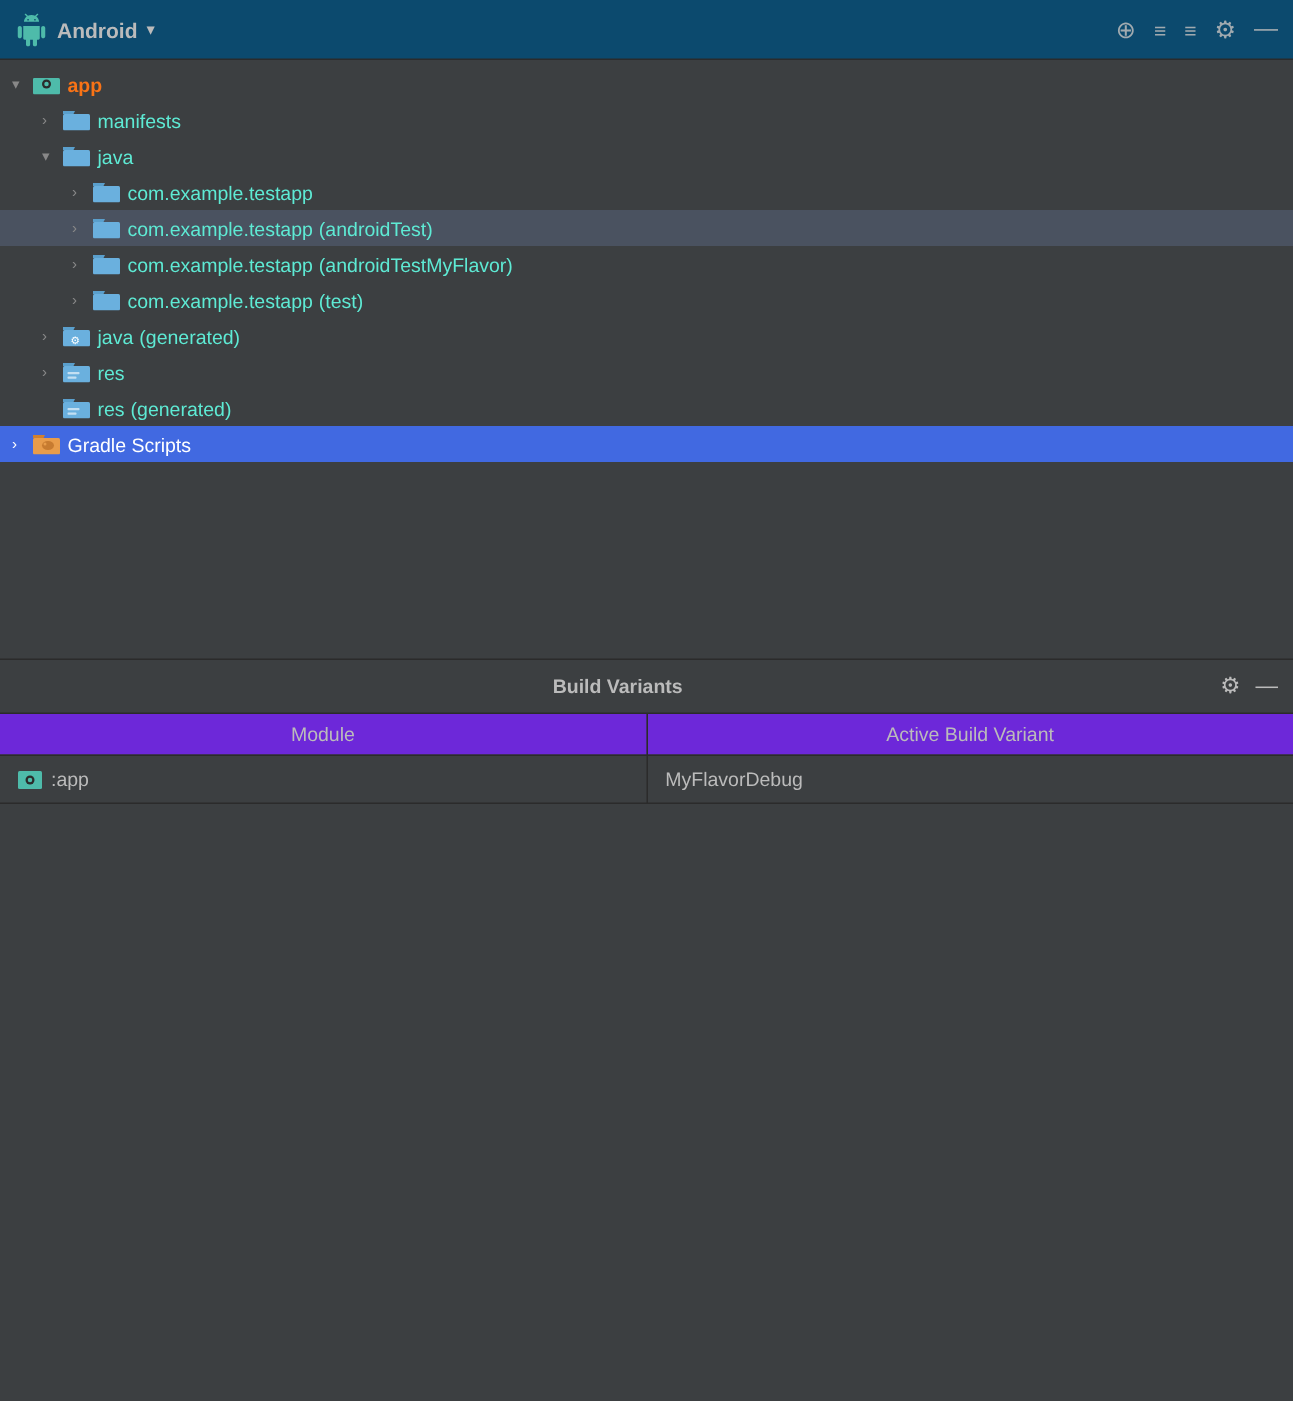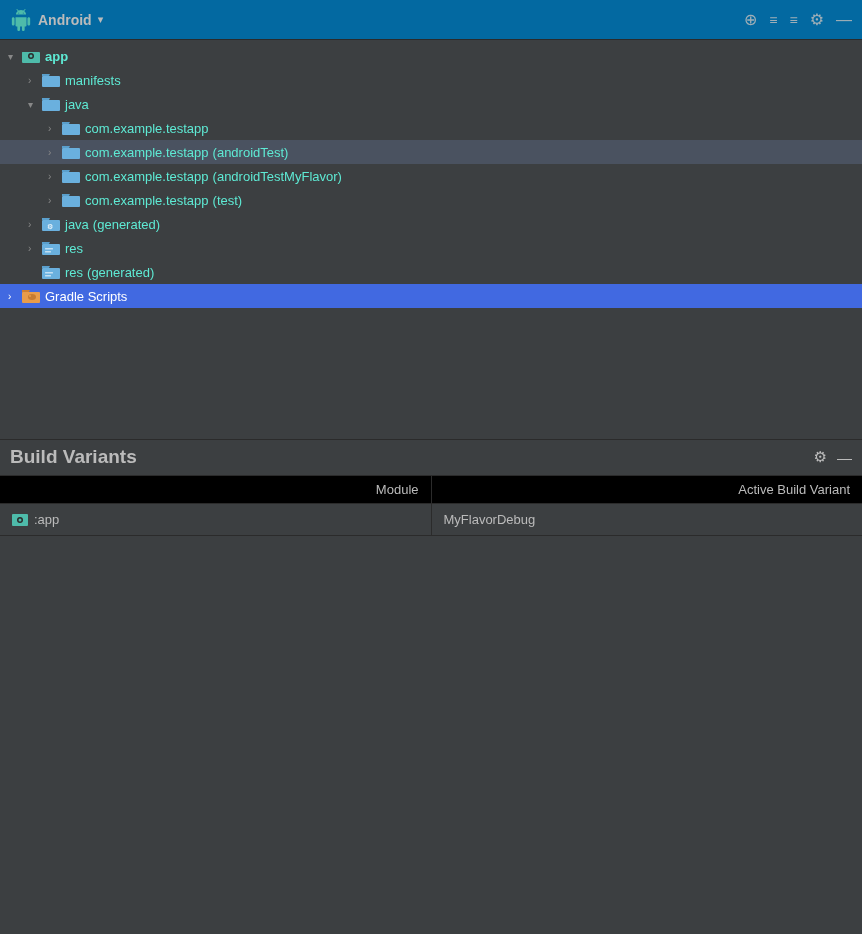--- a/index.html
+++ b/index.html
@@ -10,21 +10,21 @@
       font-family: 'Segoe UI', Arial, sans-serif;
       font-size: 13px;
       color: #bbbbbb;
       overflow: hidden;
     }
 
     
     .toolbar {
       display: flex;
       align-items: center;
-      background: #0369a1;
+      background: #0c4a6e;
       padding: 5px 10px;
       height: 40px;
       border-bottom: 1px solid #2b2b2b;
     }
     .toolbar-left {
       display: flex;
       align-items: center;
       gap: 6px;
       flex: 1;
     }
@@ -106,46 +106,47 @@
     }
     .bv-header {
       display: flex;
       align-items: center;
       padding: 6px 10px;
       height: 36px;
       border-bottom: 1px solid #2b2b2b;
     }
     .bv-title {
       flex: 1;
-      font-size: 19px;
+      font-size: 13px;
       font-weight: 600;
       color: #bbbbbb;
+      text-align: center;
     }
     .bv-icons {
       display: flex;
       align-items: center;
       gap: 10px;
     }
     .bv-icon {
       color: #bbbbbb;
       font-size: 15px;
       cursor: pointer;
     }
 
     .bv-table {
       width: 100%;
       border-collapse: collapse;
     }
     .bv-table th {
-      text-align: right;
+      text-align: center;
       padding: 6px 12px;
       font-weight: normal;
       font-size: 13px;
       color: #bbbbbb;
-      background: #000000;
+      background: #6d28d9;
       border-bottom: 1px solid #2b2b2b;
     }
     .bv-table td {
       padding: 8px 12px;
       font-size: 13px;
       color: #bbbbbb;
       border-bottom: 1px solid #2b2b2b;
       margin-left: 48px;
     }
     .bv-table th:first-child,
@@ -208,21 +209,21 @@
     <div class="file-tree">
 
       <div class="tree-item indent-0">
         <span class="chevron">▾</span>
         <svg width="18" height="14" viewBox="0 0 18 14" style="margin-right:5px;flex-shrink:0;">
           <rect x="0" y="3" width="18" height="11" rx="1" fill="#4ebbaa"></rect>
           <rect x="0" y="3" width="8" height="3" rx="1" fill="#4ebbaa"></rect>
           <circle cx="9" cy="7" r="3" fill="#2b2b2b"></circle>
           <circle cx="9" cy="7" r="1.5" fill="#4ebbaa"></circle>
         </svg>
-        <span class="item-label" style="font-weight:bold;color:#5eead4;">app</span>
+        <span class="item-label" style="font-weight:bold;color:#f97316;">app</span>
       </div>
 
       <div class="tree-item indent-1">
         <span class="chevron">›</span>
         <svg width="18" height="14" viewBox="0 0 18 14" style="margin-right:5px;flex-shrink:0;">
           <rect x="0" y="3" width="18" height="11" rx="1" fill="#6ab0de"></rect>
           <polygon points="0,3 7,3 8,1 0,1" fill="#5a9fcc"></polygon>
         </svg>
         <span class="item-label">manifests</span>
       </div>

